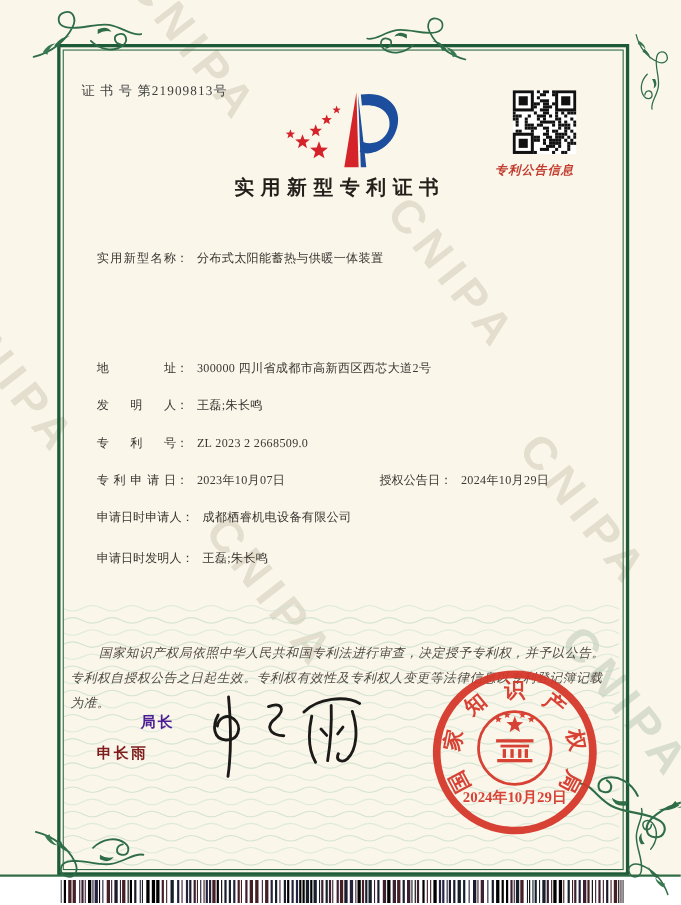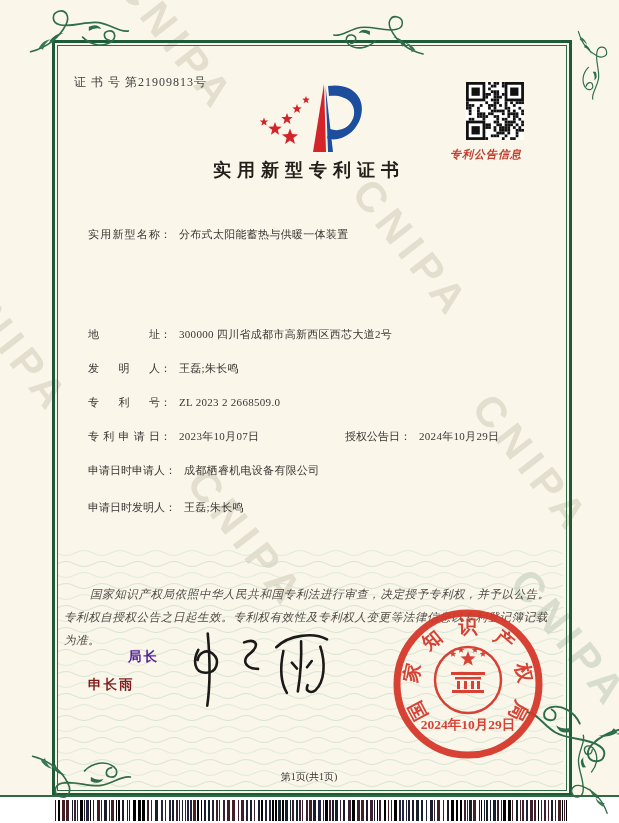--- a/index.html
+++ b/index.html
@@ -361,21 +361,20 @@
       <rect x="-13" y="-3" width="26" height="2.5"></rect>
       <rect x="-11" y="1" width="3" height="8"></rect>
       <rect x="-4" y="1" width="3" height="8"></rect>
       <rect x="3" y="1" width="3" height="8"></rect>
       <rect x="9" y="1" width="3" height="8"></rect>
       <rect x="-16" y="10" width="32" height="3"></rect>
     </g>
     <text x="78" y="123" text-anchor="middle" font-size="13.5" font-weight="bold" fill="#d5372a">2024年10月29日</text>
   </svg>
 
-  <div class="pageinfo">第1页(共1页)</div>
   <div class="paper-edge"></div>
   <svg class="barcode" id="barcode" width="512" height="21">
       <rect x="0" y="0" width="1" height="21" fill="#15202b"></rect>
       <rect x="3" y="0" width="2" height="21" fill="#000000"></rect>
       <rect x="7" y="0" width="3" height="21" fill="#441f26"></rect>
       <rect x="11" y="0" width="3" height="21" fill="#441f26"></rect>
       <rect x="17" y="0" width="1" height="21" fill="#1b1b2f"></rect>
       <rect x="19" y="0" width="2" height="21" fill="#3c2030"></rect>
       <rect x="22" y="0" width="1" height="21" fill="#3c2030"></rect>
       <rect x="25" y="0" width="3" height="21" fill="#000000"></rect>

